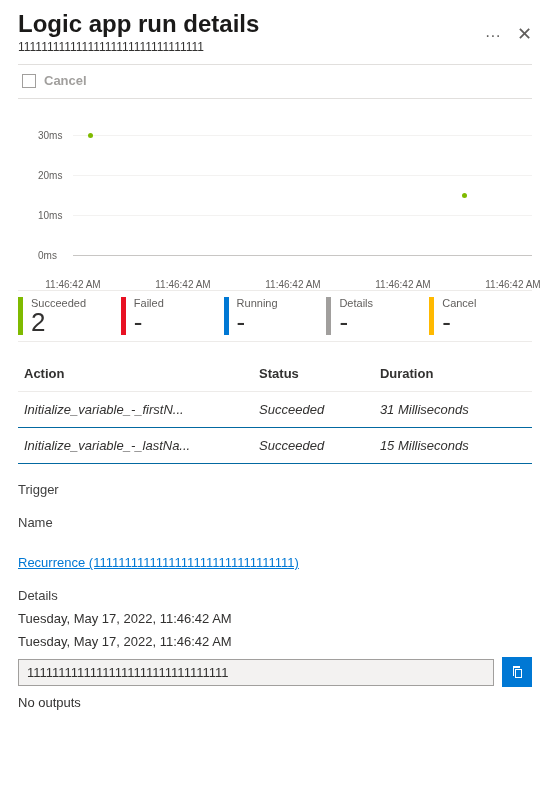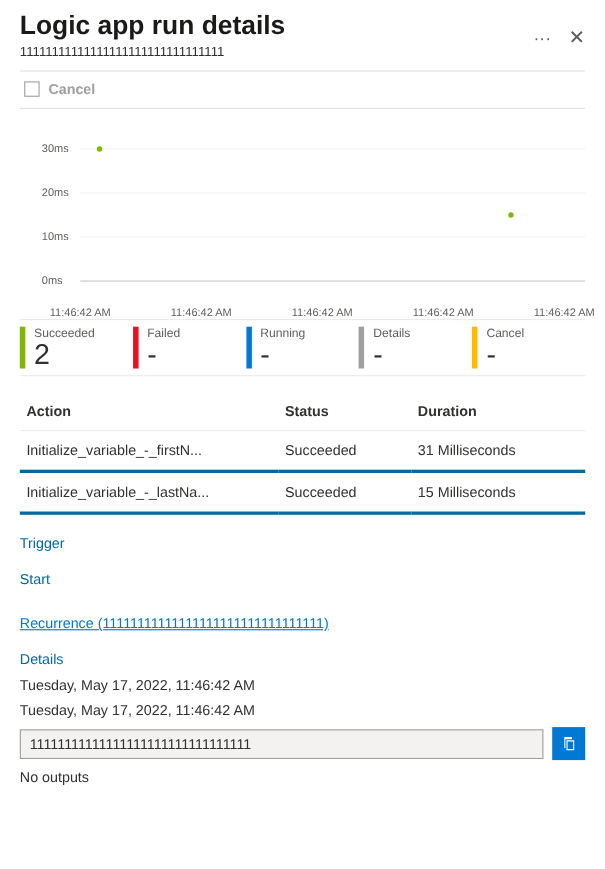--- a/index.html
+++ b/index.html
@@ -29,22 +29,22 @@
   .dot { position:absolute; width:5px; height:5px; border-radius:50%; }
   
   .status-bar { display:flex; border-top:1px solid #edebe9; border-bottom:1px solid #edebe9; }
   .status-item { flex:1; display:flex; align-items:stretch; padding:6px 0; }
   .status-stripe { width:5px; margin-right:8px; }
   .status-text .lbl { font-size:11px; color:#605e5c; }
   .status-text .val { font-size:26px; color:#323130; line-height:1; }
   
   .tbl { width:100%; border-collapse:collapse; margin-top:14px; }
   .tbl th { text-align:left; font-weight:600; font-size:13px; padding:10px 6px; border-bottom:1px solid #edebe9; }
-  .tbl td { font-size:13px; padding:10px 6px; border-bottom:3px solid #0369a1; white-space:nowrap; overflow:hidden; text-overflow:ellipsis; max-width:150px;}
-  .section-lbl { font-size:13px; color:#0369a1; margin-top:18px; }
+  .tbl td { font-size:13px; padding:10px 6px; border-bottom:1px solid #0369a1; white-space:nowrap; overflow:hidden; text-overflow:ellipsis; max-width:150px;font-style:italic;}
+  .section-lbl { font-size:13px; color:#404040; margin-top:18px; }
   .section-link { font-size:13px; color:#0078d4; margin-top:25px; display:block; }
   .section-val { font-size:13px; color:#323130; margin-top:8px; }
   .corr-row { display:flex; align-items:center; gap:8px; margin-top:8px; }
   .corr-input { flex:1; font-size:13px; padding:5px 8px; border:1px solid #a19f9d; background:#f3f2f1; color:#323130; font-family:inherit; }
   .copy-btn { width:30px; height:30px; background:#0078d4; display:flex; align-items:center; justify-content:center; cursor:pointer; }
   .copy-btn svg { fill:#fff; }
 </style>
 </head>
 <body>
 
@@ -139,21 +139,21 @@
         </tr>
         <tr>
           <td>Initialize_variable_-_lastNa...</td>
           <td>Succeeded</td>
           <td>15 Milliseconds</td>
         </tr>
       </tbody>
   </table>
 
   <div class="section-lbl">Trigger</div>
-  <div class="section-lbl">Start</div>
+  <div class="section-lbl">Name</div>
   <a href="#" class="section-link">Recurrence (11111111111111111111111111111111)</a>
 
   <div class="section-lbl">Details</div>
   <div class="section-val">Tuesday, May 17, 2022, 11:46:42 AM</div>
   <div class="section-val">Tuesday, May 17, 2022, 11:46:42 AM</div>
   <div class="corr-row">
     <input class="corr-input" readonly="" value="11111111111111111111111111111111" style="">
     <div class="copy-btn">
       <svg width="16" height="16" viewBox="0 0 16 16">
           <path d="M4 2h7v2H5v8H4V2zm2 3h7v9H6V5zm1 1v7h5V6H7z"></path>

